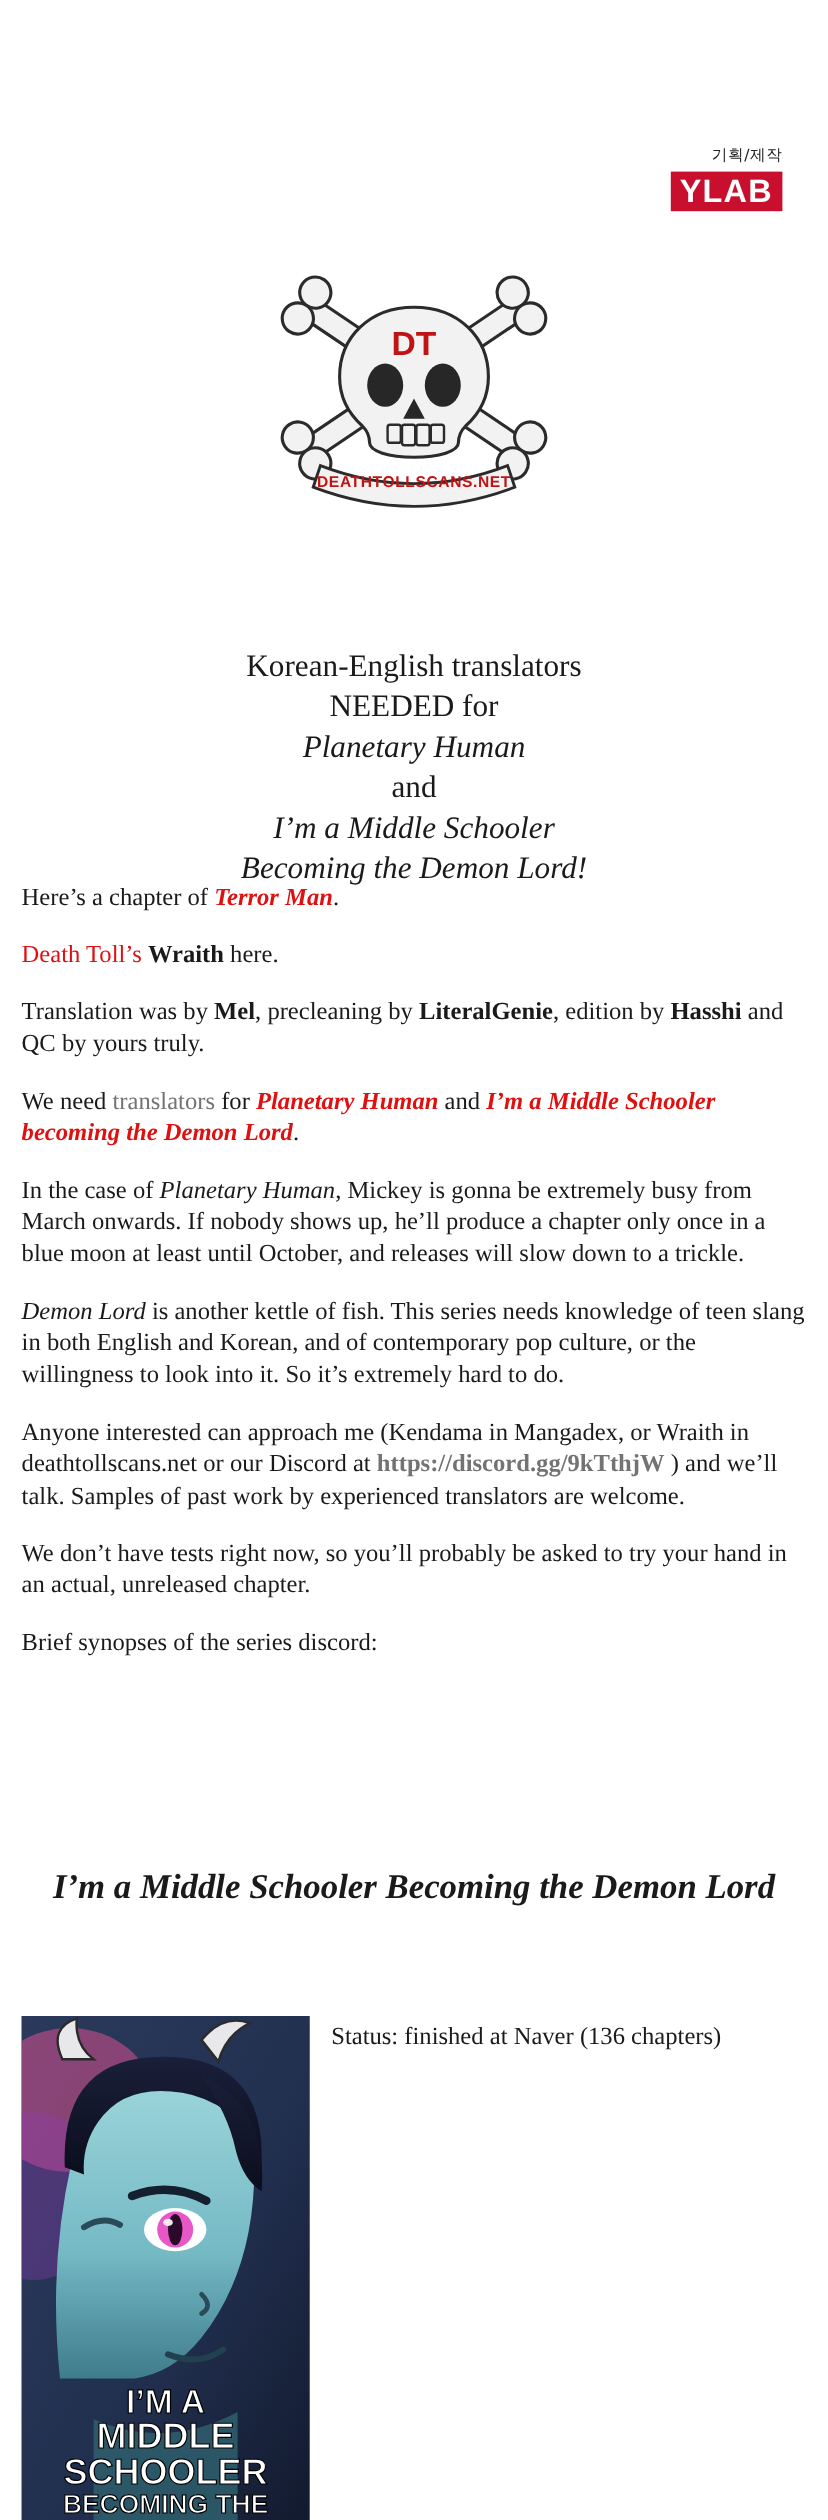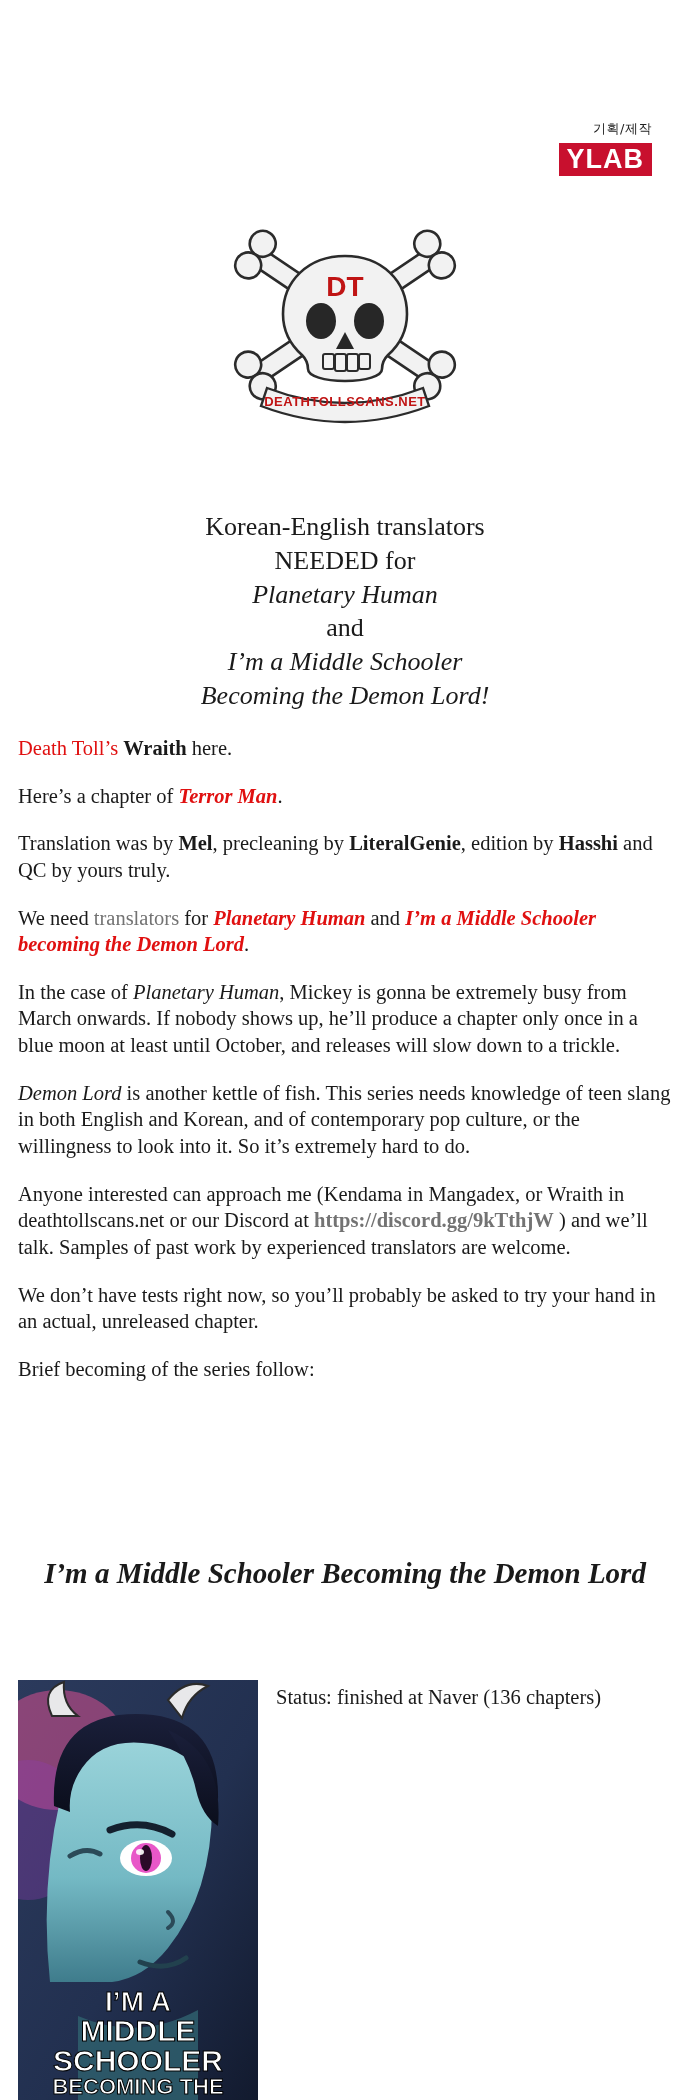--- a/index.html
+++ b/index.html
@@ -55,21 +55,21 @@
     top: 220px;
     left: 0;
     width: 690px;
     text-align: center;
   }
   .logo-svg { display: inline-block; }
 
   
   .headline {
     position: absolute;
-    top: 510px;
+    top: 538px;
     left: 0;
     width: 690px;
     text-align: center;
     font-size: 26px;
     line-height: 1.30;
     color: #1a1a1a;
   }
   .headline .it { font-style: italic; }
 
   
@@ -211,28 +211,28 @@
     <div>NEEDED for</div>
     <div class="it">Planetary Human</div>
     <div>and</div>
     <div class="it">I’m a Middle Schooler</div>
     <div class="it">Becoming the Demon Lord!</div>
   </div>
 
   <div class="body">
 
     <p>
+      <span>Here’s a chapter of</span>
+      <span class="redbi">Terror Man</span><span>.</span>
+    </p>
+
+    <p>
       <span class="red">Death Toll’s</span>
       <span class="bold">Wraith</span>
       <span>here.</span>
-    </p>
-
-    <p>
-      <span>Here’s a chapter of</span>
-      <span class="redbi">Terror Man</span><span>.</span>
     </p>
 
     <p>
       <span>Translation was by</span>
       <span class="bold">Mel</span><span>, precleaning by</span>
       <span class="bold">LiteralGenie</span><span>, edition by</span>
       <span class="bold">Hasshi</span>
       <span>and QC by yours truly.</span>
     </p>
 
@@ -255,21 +255,21 @@
     </p>
 
     <p>
       <span>Anyone interested can approach me (Kendama in Mangadex, or Wraith in deathtollscans.net or our Discord at</span>
       <span class="link">https://discord.gg/9kTthjW</span>
       <span>) and we’ll talk. Samples of past work by experienced translators are welcome.</span>
     </p>
 
     <p>We don’t have tests right now, so you’ll probably be asked to try your hand in an actual, unreleased chapter.</p>
 
-    <p>Brief becoming of the series follow:</p>
+    <p>Brief synopses of the series discord:</p>
   </div>
 
   <div class="series-title">I’m a Middle Schooler Becoming the Demon Lord</div>
 
   <div class="series-block">
     <div class="cover">
       <svg class="cover-art" viewBox="0 0 240 420" preserveAspectRatio="xMidYMid slice">
         <defs>
           <linearGradient id="bg" x1="0" y1="0" x2="1" y2="1">
             <stop offset="0%" stop-color="#2b3a5c"></stop>

